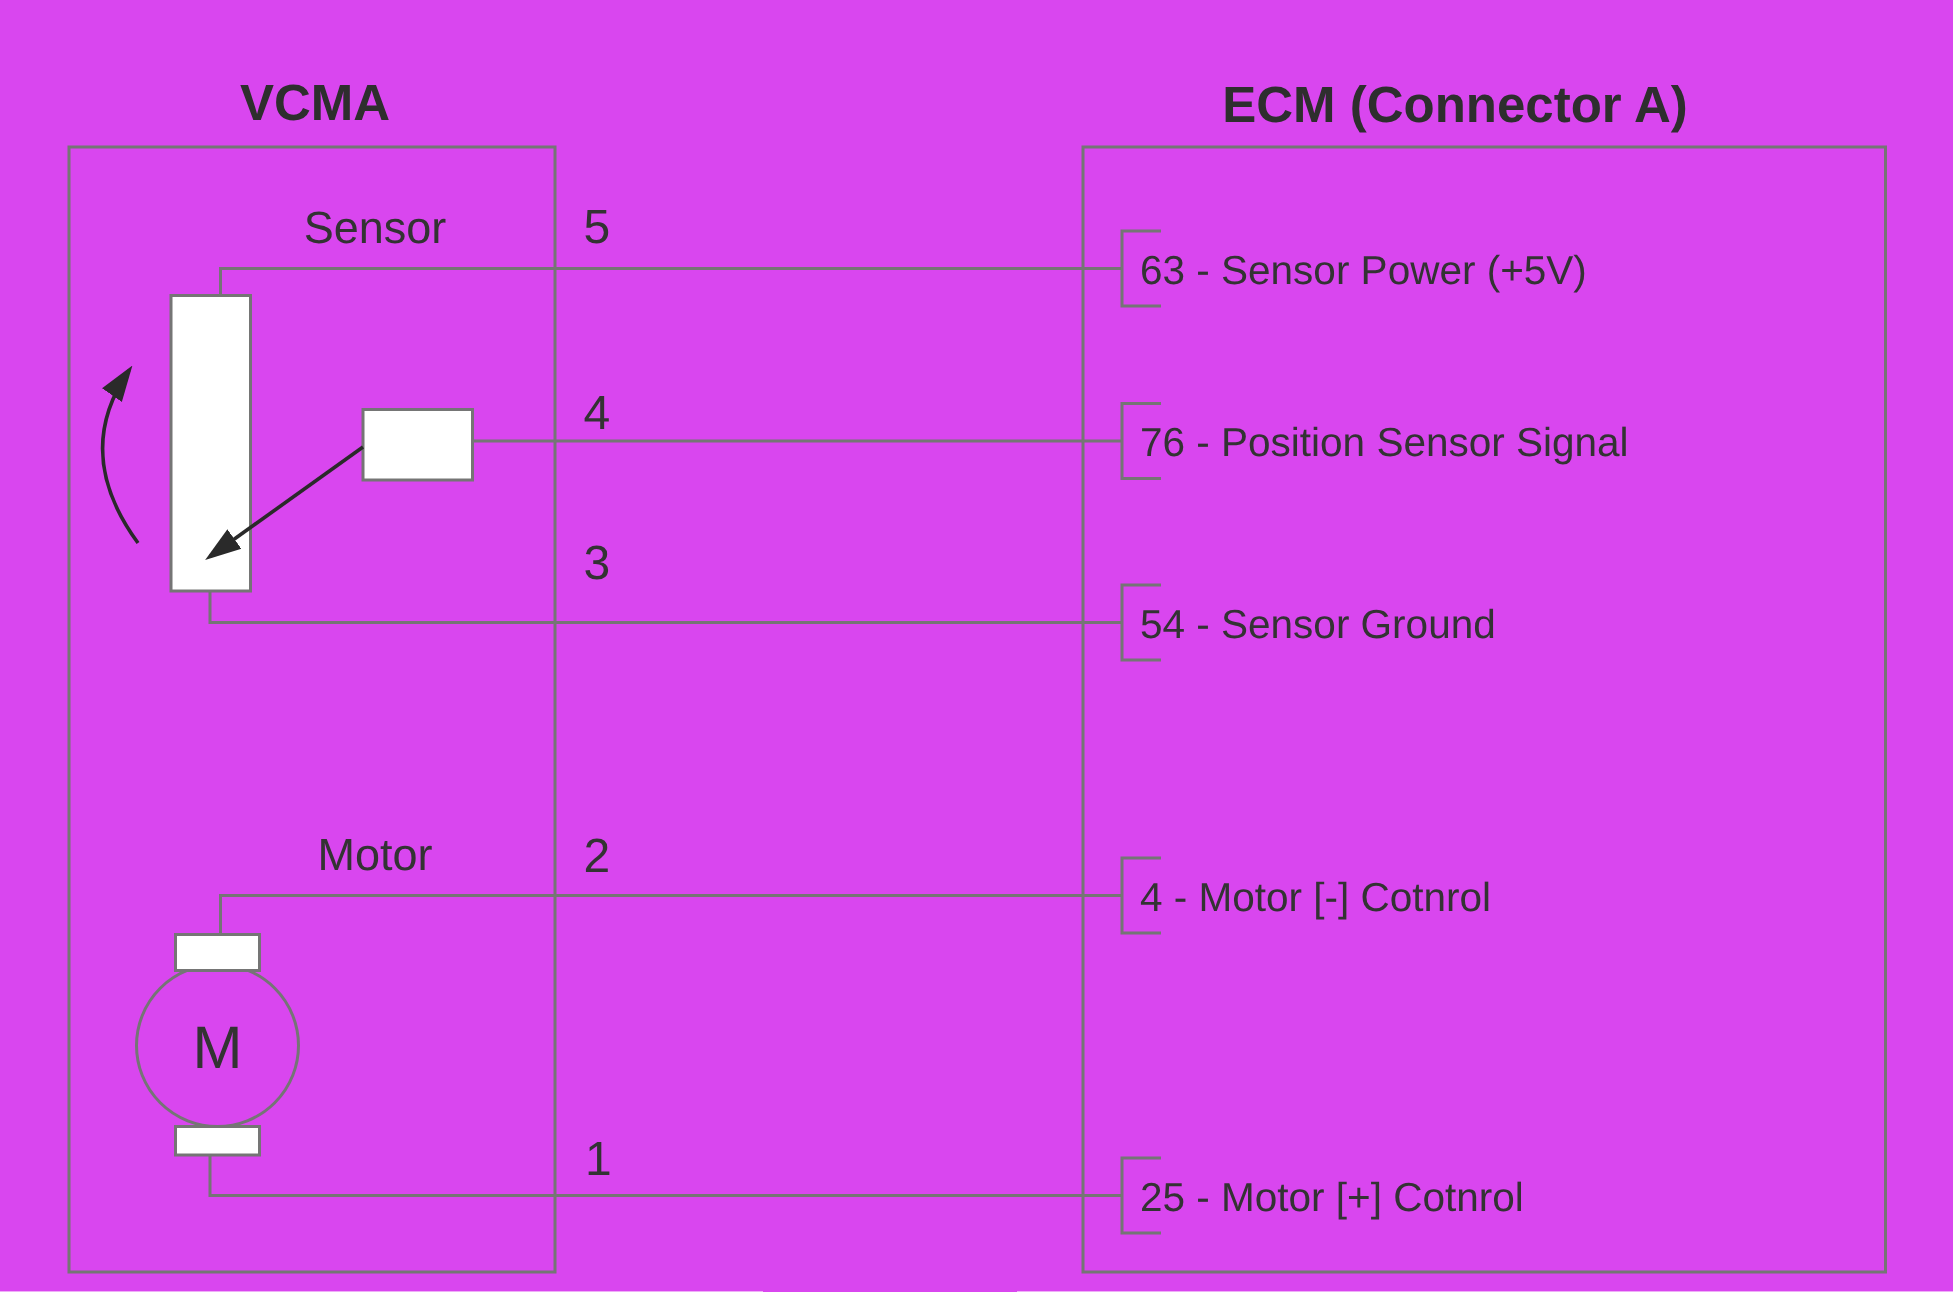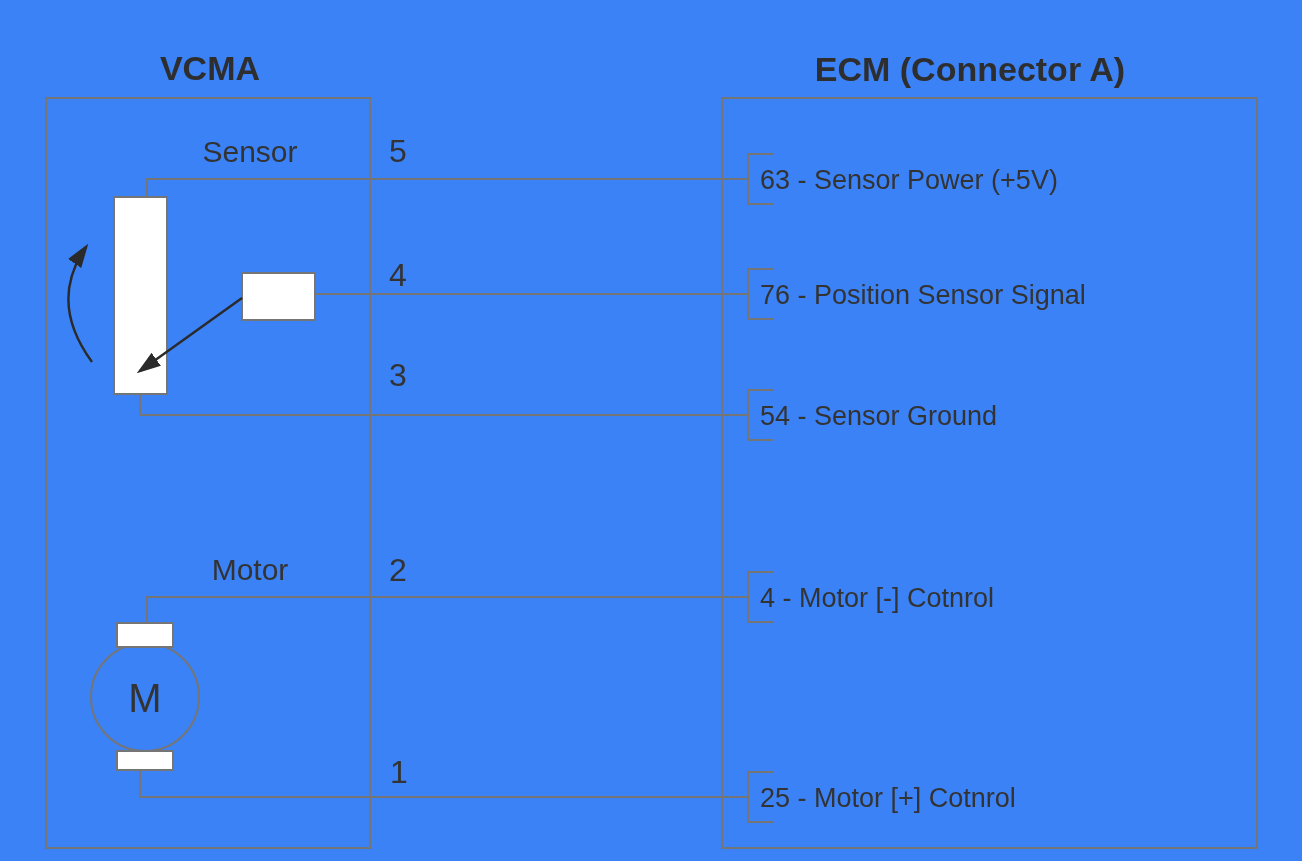--- a/index.html
+++ b/index.html
@@ -1,20 +1,20 @@
 <!DOCTYPE html>
 <html><head>
 <meta charset="utf-8">
 <style>
   html, body { margin: 0; padding: 0; background: #ffffff; }
   .canvas {
     position: relative;
     width: 1302px;
     height: 861px;
-    background: #3b82f6;
+    background: #d946ef;
     overflow: hidden;
     font-family: "Liberation Sans", sans-serif;
   }
   svg text {
     fill: #333333;
     font-family: "Liberation Sans", sans-serif;
   }
   .title   { font-size: 34px; font-weight: bold; fill: #2e2e2e; }
   .pin     { font-size: 32px; }
   .label   { font-size: 27px; }

